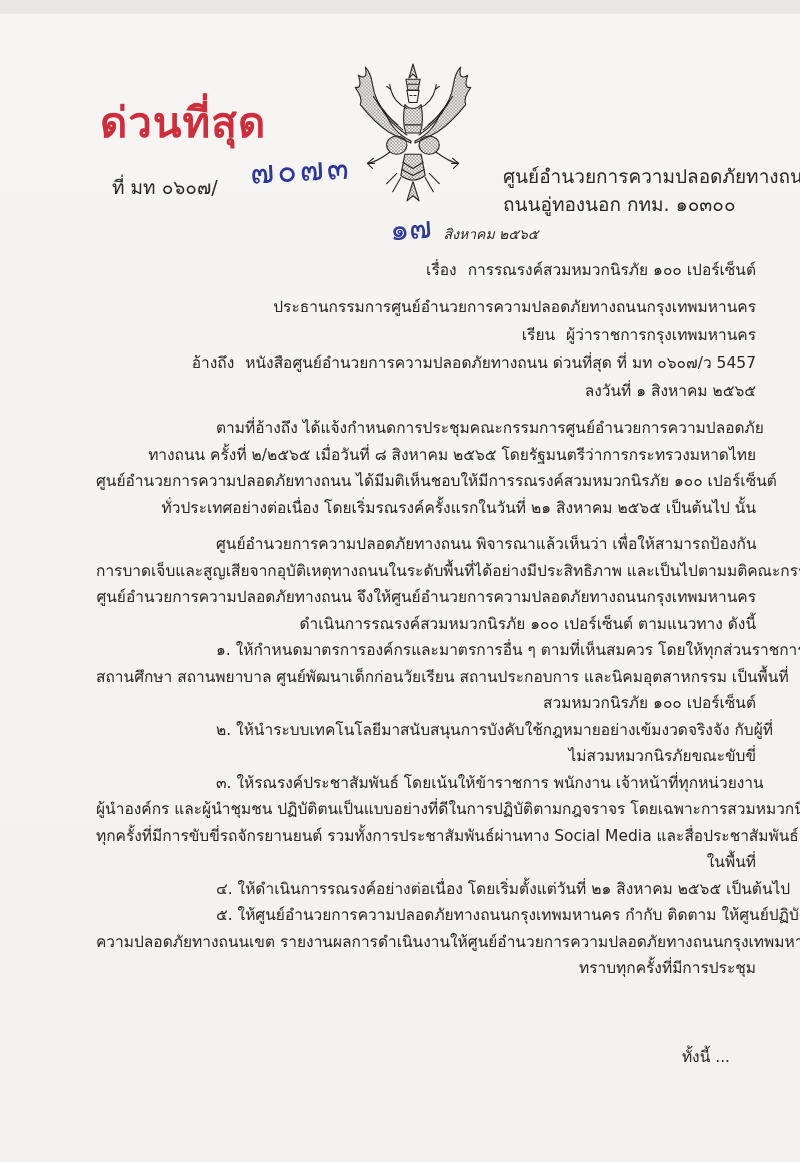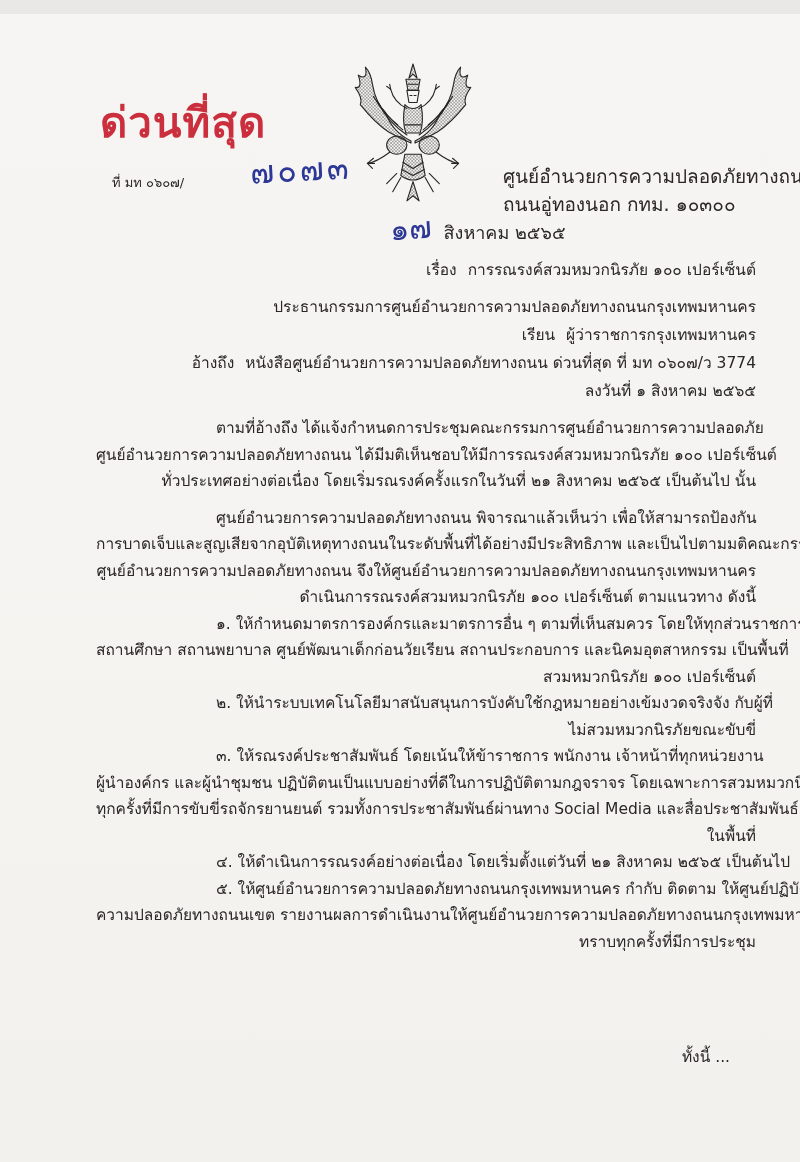--- a/index.html
+++ b/index.html
@@ -15,42 +15,42 @@
     color:#2a2726;
     margin-top:14px;
   }
   
   .urgency-stamp{
     position:absolute;left:100px;top:88px;
     font-size:42px;font-weight:bold;color:#cb2e3c;
     letter-spacing:1px;line-height:1;white-space:nowrap;
   }
   .doc-number-row{
-    position:absolute;left:112px;top:158px;font-size:13px;white-space:nowrap;
+    position:absolute;left:112px;top:158px;font-size:19px;white-space:nowrap;
   }
   .handwritten{
     color:#2c3796;
     font-family:"DejaVu Sans",cursive,sans-serif;
   }
   .doc-number-hand{
     position:absolute;left:250px;top:140px;
     font-size:32px;line-height:1;transform:rotate(-3deg);
     letter-spacing:3px;white-space:nowrap;
   }
   .emblem{position:absolute;left:352px;top:48px;}
   .agency-block{
     position:absolute;left:503px;top:148px;
     font-size:19px;line-height:28px;white-space:nowrap;
   }
   .date-row{
     position:absolute;left:390px;top:200px;
     display:flex;align-items:baseline;white-space:nowrap;
   }
   .date-day{font-size:30px;line-height:1;transform:rotate(-4deg);margin-right:12px;}
-  .date-month{font-size:18px;}
+  .date-month{font-size:14px;font-style:italic;}
   
   .letter{
     position:absolute;left:96px;top:242px;width:660px;
     font-size:15.5px;color:#2a2726;text-align:right;
   }
   .hline{line-height:28px;white-space:nowrap;}
   .hline .lbl{margin-right:11px;}
   .subject-line{margin-bottom:9px;}
   .sub-indent{padding-left:56px;}
   .ref-line2{margin-bottom:10px;}
@@ -134,26 +134,27 @@
 
   <div class="letter">
     <div class="hline subject-line">
       <span class="lbl">เรื่อง</span><span>การรณรงค์สวมหมวกนิรภัย ๑๐๐ เปอร์เซ็นต์</span>
     </div>
     <div class="hline sub-indent">ประธานกรรมการศูนย์อำนวยการความปลอดภัยทางถนนกรุงเทพมหานคร</div>
     <div class="hline">
       <span class="lbl">เรียน</span><span>ผู้ว่าราชการกรุงเทพมหานคร</span>
     </div>
     <div class="hline">
-      <span class="lbl">อ้างถึง</span><span>หนังสือศูนย์อำนวยการความปลอดภัยทางถนน ด่วนที่สุด ที่ มท ๐๖๐๗/ว 3774</span>
+      <span class="lbl">อ้างถึง</span><span>หนังสือศูนย์อำนวยการความปลอดภัยทางถนน ด่วนที่สุด ที่ มท ๐๖๐๗/ว 5457</span>
     </div>
     <div class="hline sub-indent ref-line2">ลงวันที่ ๑ สิงหาคม ๒๕๖๕</div>
 
     <div>
         <div class="body-line indent">ตามที่อ้างถึง ได้แจ้งกำหนดการประชุมคณะกรรมการศูนย์อำนวยการความปลอดภัย</div>
+        <div class="body-line">ทางถนน ครั้งที่ ๒/๒๕๖๕ เมื่อวันที่ ๘ สิงหาคม ๒๕๖๕ โดยรัฐมนตรีว่าการกระทรวงมหาดไทย</div>
         <div class="body-line">ศูนย์อำนวยการความปลอดภัยทางถนน ได้มีมติเห็นชอบให้มีการรณรงค์สวมหมวกนิรภัย ๑๐๐ เปอร์เซ็นต์</div>
         <div class="body-line">ทั่วประเทศอย่างต่อเนื่อง โดยเริ่มรณรงค์ครั้งแรกในวันที่ ๒๑ สิงหาคม ๒๕๖๕ เป็นต้นไป นั้น</div>
         <div class="body-line indent para-start">ศูนย์อำนวยการความปลอดภัยทางถนน พิจารณาแล้วเห็นว่า เพื่อให้สามารถป้องกัน</div>
         <div class="body-line">การบาดเจ็บและสูญเสียจากอุบัติเหตุทางถนนในระดับพื้นที่ได้อย่างมีประสิทธิภาพ และเป็นไปตามมติคณะกรรมการ</div>
         <div class="body-line">ศูนย์อำนวยการความปลอดภัยทางถนน จึงให้ศูนย์อำนวยการความปลอดภัยทางถนนกรุงเทพมหานคร</div>
         <div class="body-line">ดำเนินการรณรงค์สวมหมวกนิรภัย ๑๐๐ เปอร์เซ็นต์ ตามแนวทาง ดังนี้</div>
         <div class="body-line indent">๑. ให้กำหนดมาตรการองค์กรและมาตรการอื่น ๆ ตามที่เห็นสมควร โดยให้ทุกส่วนราชการ</div>
         <div class="body-line">สถานศึกษา สถานพยาบาล ศูนย์พัฒนาเด็กก่อนวัยเรียน สถานประกอบการ และนิคมอุตสาหกรรม เป็นพื้นที่</div>
         <div class="body-line">สวมหมวกนิรภัย ๑๐๐ เปอร์เซ็นต์</div>
         <div class="body-line indent">๒. ให้นำระบบเทคโนโลยีมาสนับสนุนการบังคับใช้กฎหมายอย่างเข้มงวดจริงจัง กับผู้ที่</div>

